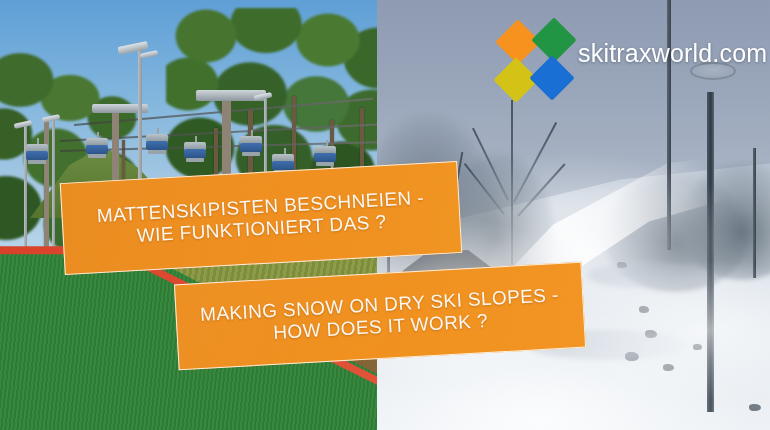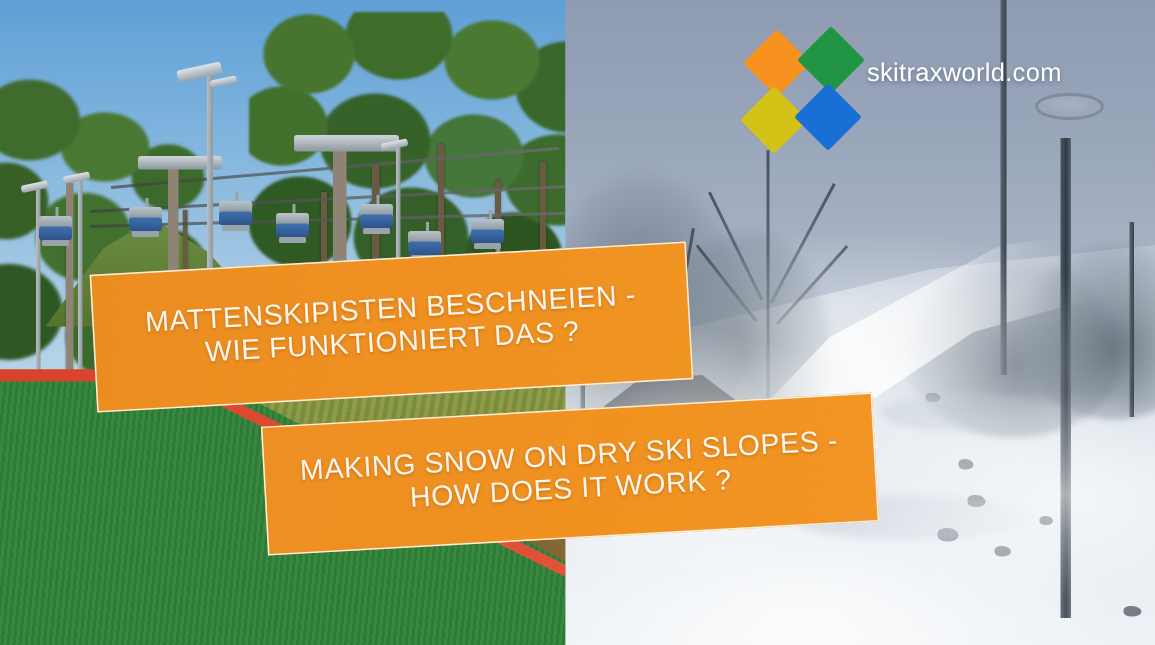--- a/index.html
+++ b/index.html
@@ -257,21 +257,21 @@
     border-radius:2px;
   }
   .dia.orange { left:2px;  top:4px;  background:#f7921e; }
   .dia.green  { left:38px; top:2px;  background:#229544; }
   .dia.yellow { left:0px;  top:42px; background:#d2c316; }
   .dia.blue   { left:36px; top:40px; background:#1a6fd4; }
   .wordmark {
     position:absolute;
     left:578px; top:39px;
     color:#ffffff;
-    font-size:17px;
+    font-size:25px;
     letter-spacing:.2px;
     font-family:"Liberation Sans", sans-serif;
     text-shadow:0 1px 3px rgba(40,50,65,.45);
     white-space:nowrap;
   }
 
   
   .banner {
     position:absolute;
     background:#ef8b1c;

